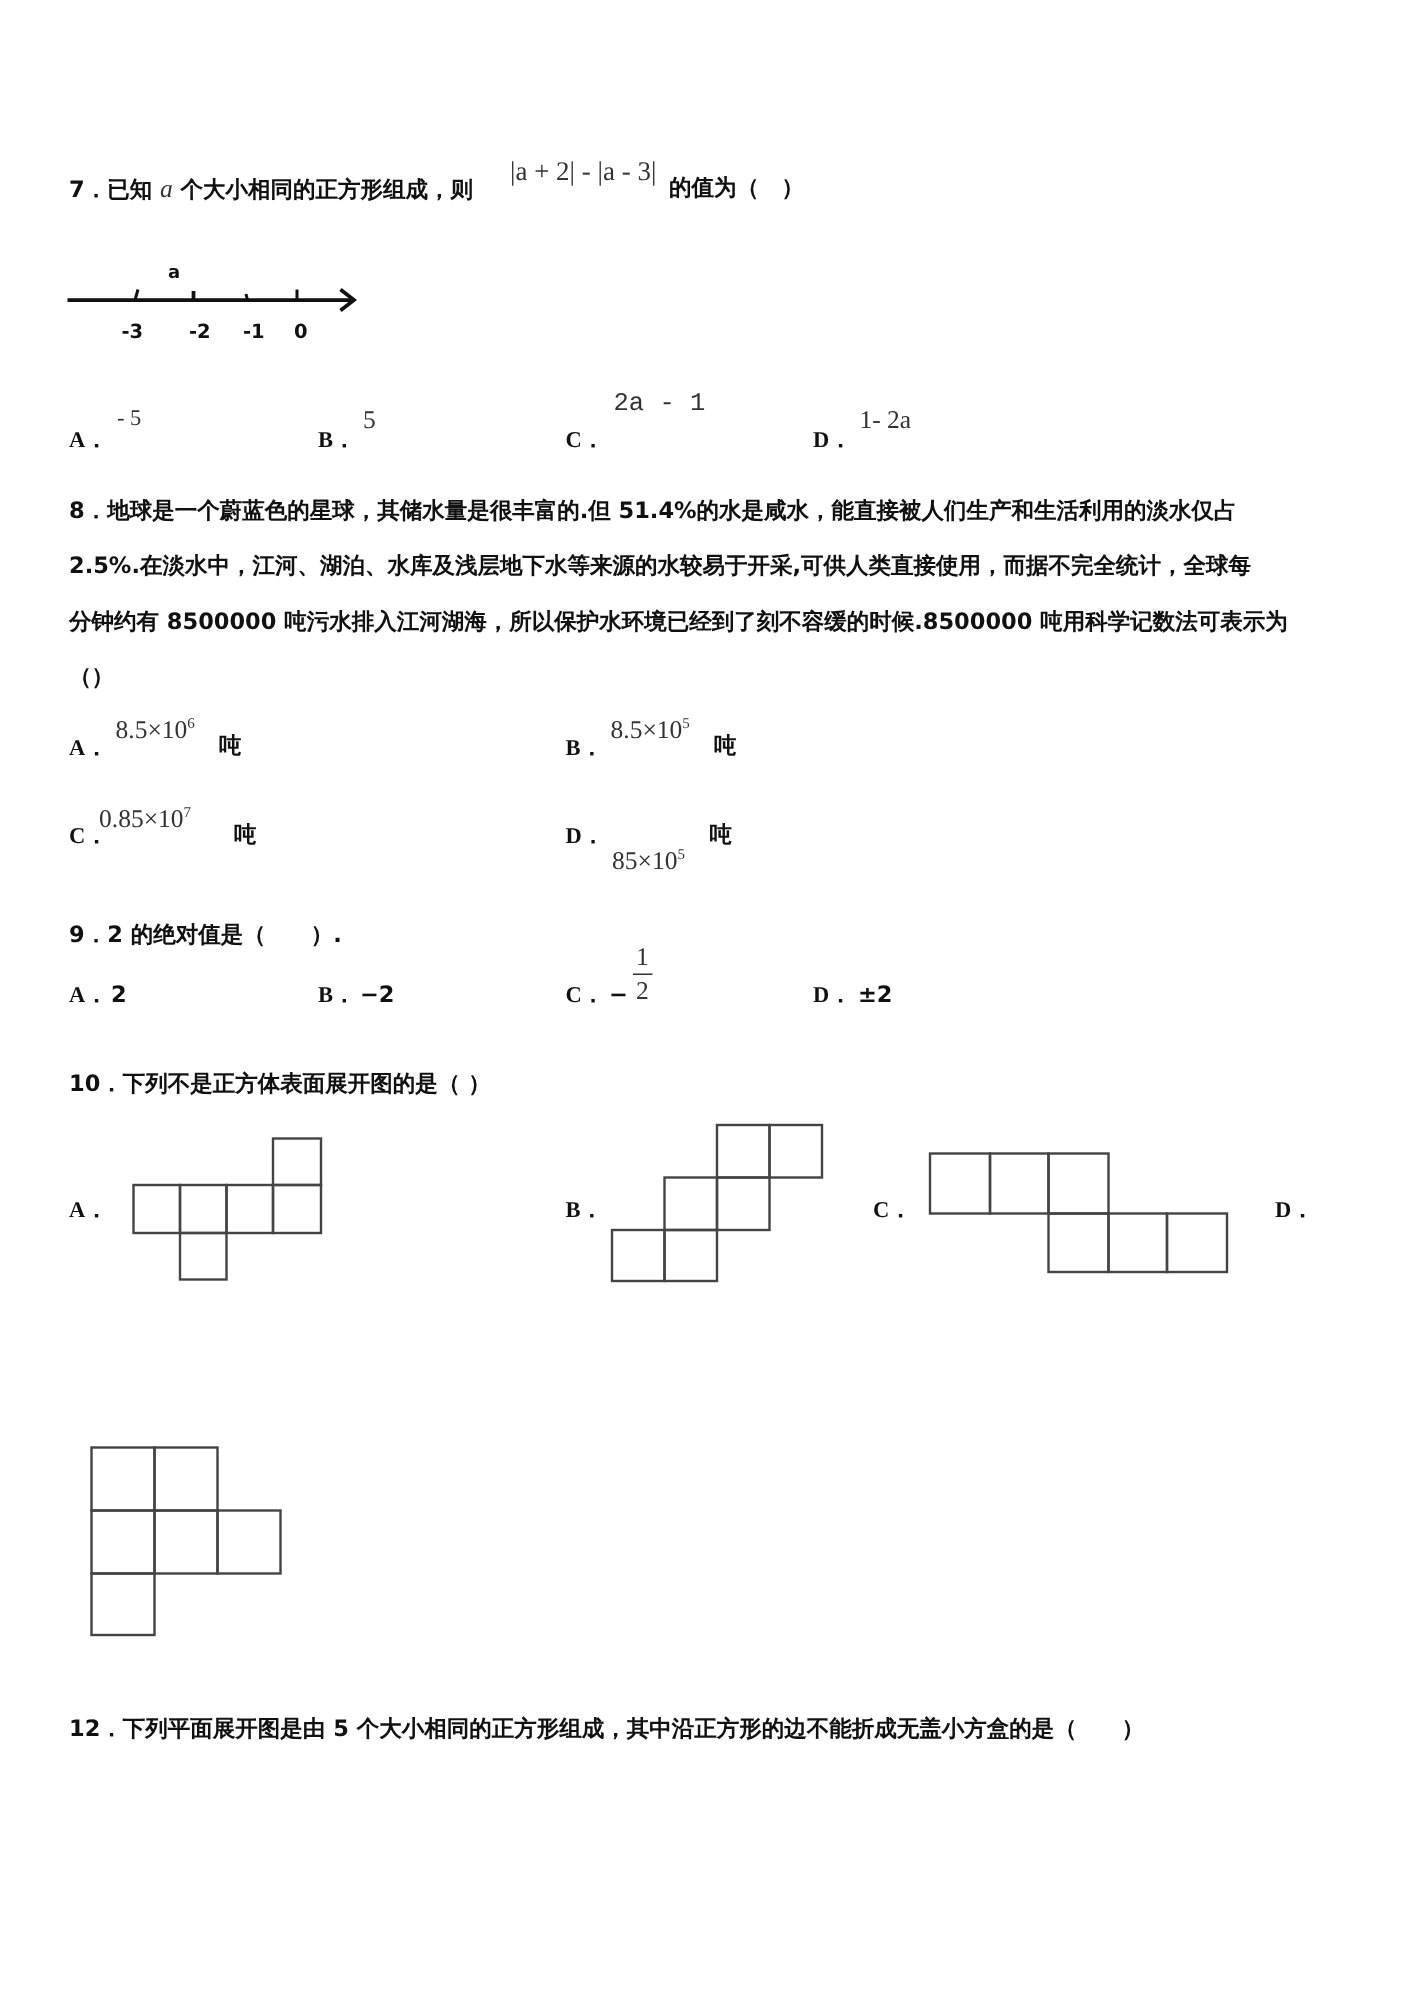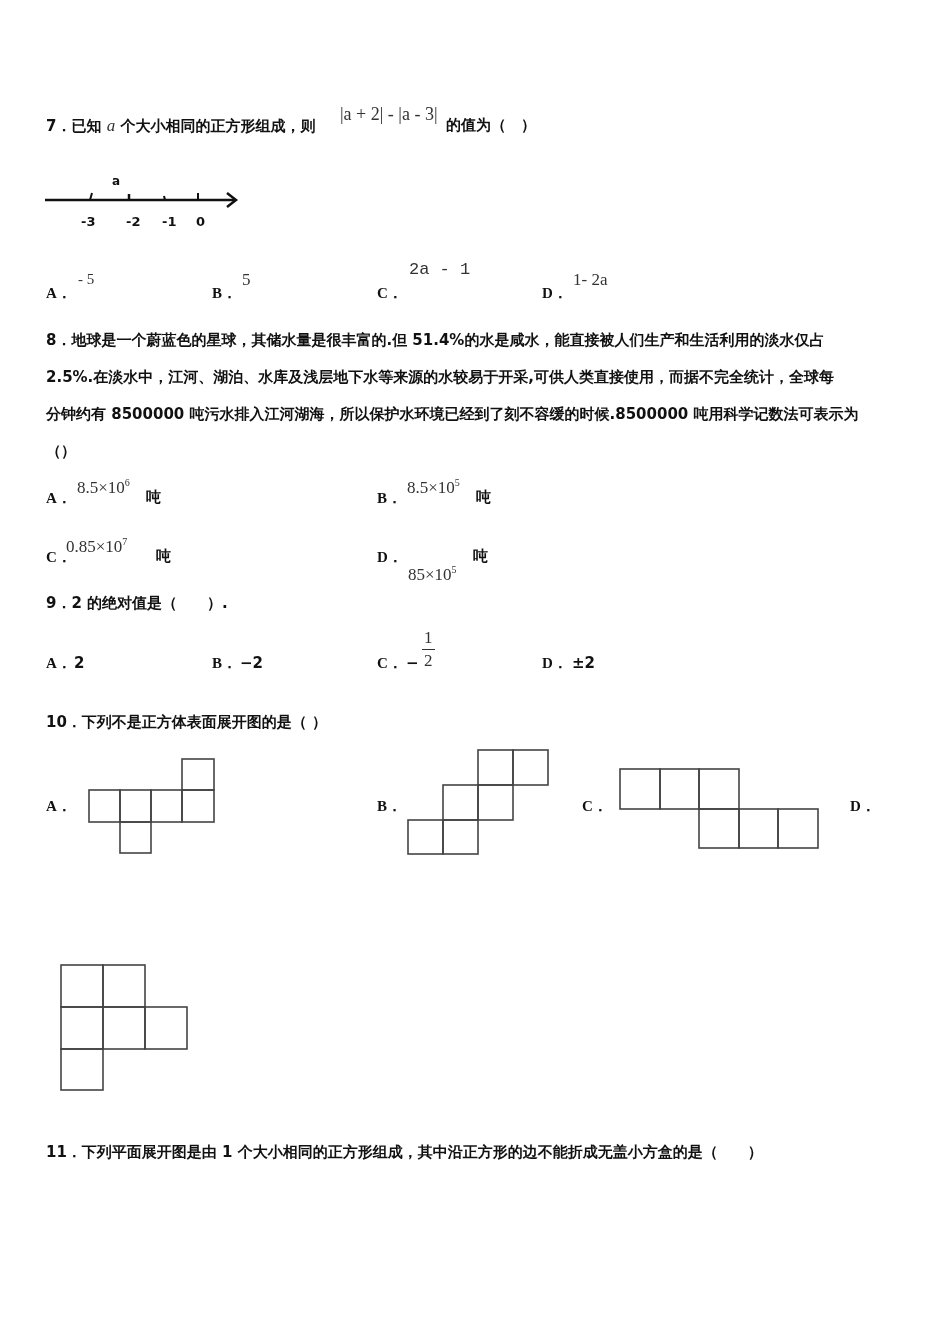--- a/index.html
+++ b/index.html
@@ -66,21 +66,21 @@
 <div class="abs ton" style="left:476px; top:488px;">吨</div>
 
 <div class="abs opt-label" style="left:46px; top:548px;">C．</div>
 <div class="abs math" style="left:66px; top:536px;text-align:right;"><span>0.85×10</span><sup>7</sup></div>
 <div class="abs ton" style="left:156px; top:547px;">吨</div>
 
 <div class="abs opt-label" style="left:377px; top:548px;">D．</div>
 <div class="abs math" style="left:408px; top:536px;margin-top:28px;"><span>85×10</span><sup>5</sup></div>
 <div class="abs ton" style="left:473px; top:547px;">吨</div>
 
-<div class="abs q" style="left:46px; top:594px;text-align:right;">9．2 的绝对值是（　　）.</div>
+<div class="abs q" style="left:46px; top:614px;text-align:right;">9．2 的绝对值是（　　）.</div>
 <div class="abs opt-label" style="left:46px; top:654px;">A．</div>
 <div class="abs q" style="left:74px; top:654px;">2</div>
 <div class="abs opt-label" style="left:212px; top:654px;">B．</div>
 <div class="abs q" style="left:240px; top:654px;">−2</div>
 <div class="abs opt-label" style="left:377px; top:654px;">C．</div>
 <div class="abs q" style="left:406px; top:654px;">−</div>
 <div class="abs frac" style="left:422px; top:627px;">
   <span class="num">1</span>
   <span class="den">2</span>
 </div>
@@ -130,13 +130,13 @@
   <g fill="none" stroke="#444" stroke-width="1.6">
     <rect x="1" y="1" width="42" height="42"></rect>
     <rect x="43" y="1" width="42" height="42"></rect>
     <rect x="1" y="43" width="42" height="42"></rect>
     <rect x="43" y="43" width="42" height="42"></rect>
     <rect x="85" y="43" width="42" height="42"></rect>
     <rect x="1" y="85" width="42" height="41"></rect>
   </g>
 </svg>
 
-<div class="abs q" style="left:46px; top:1143px;">11．下列平面展开图是由 1 个大小相同的正方形组成，其中沿正方形的边不能折成无盖小方盒的是（　　）</div>
+<div class="abs q" style="left:46px; top:1143px;">12．下列平面展开图是由 5 个大小相同的正方形组成，其中沿正方形的边不能折成无盖小方盒的是（　　）</div>
 
 </body></html>

